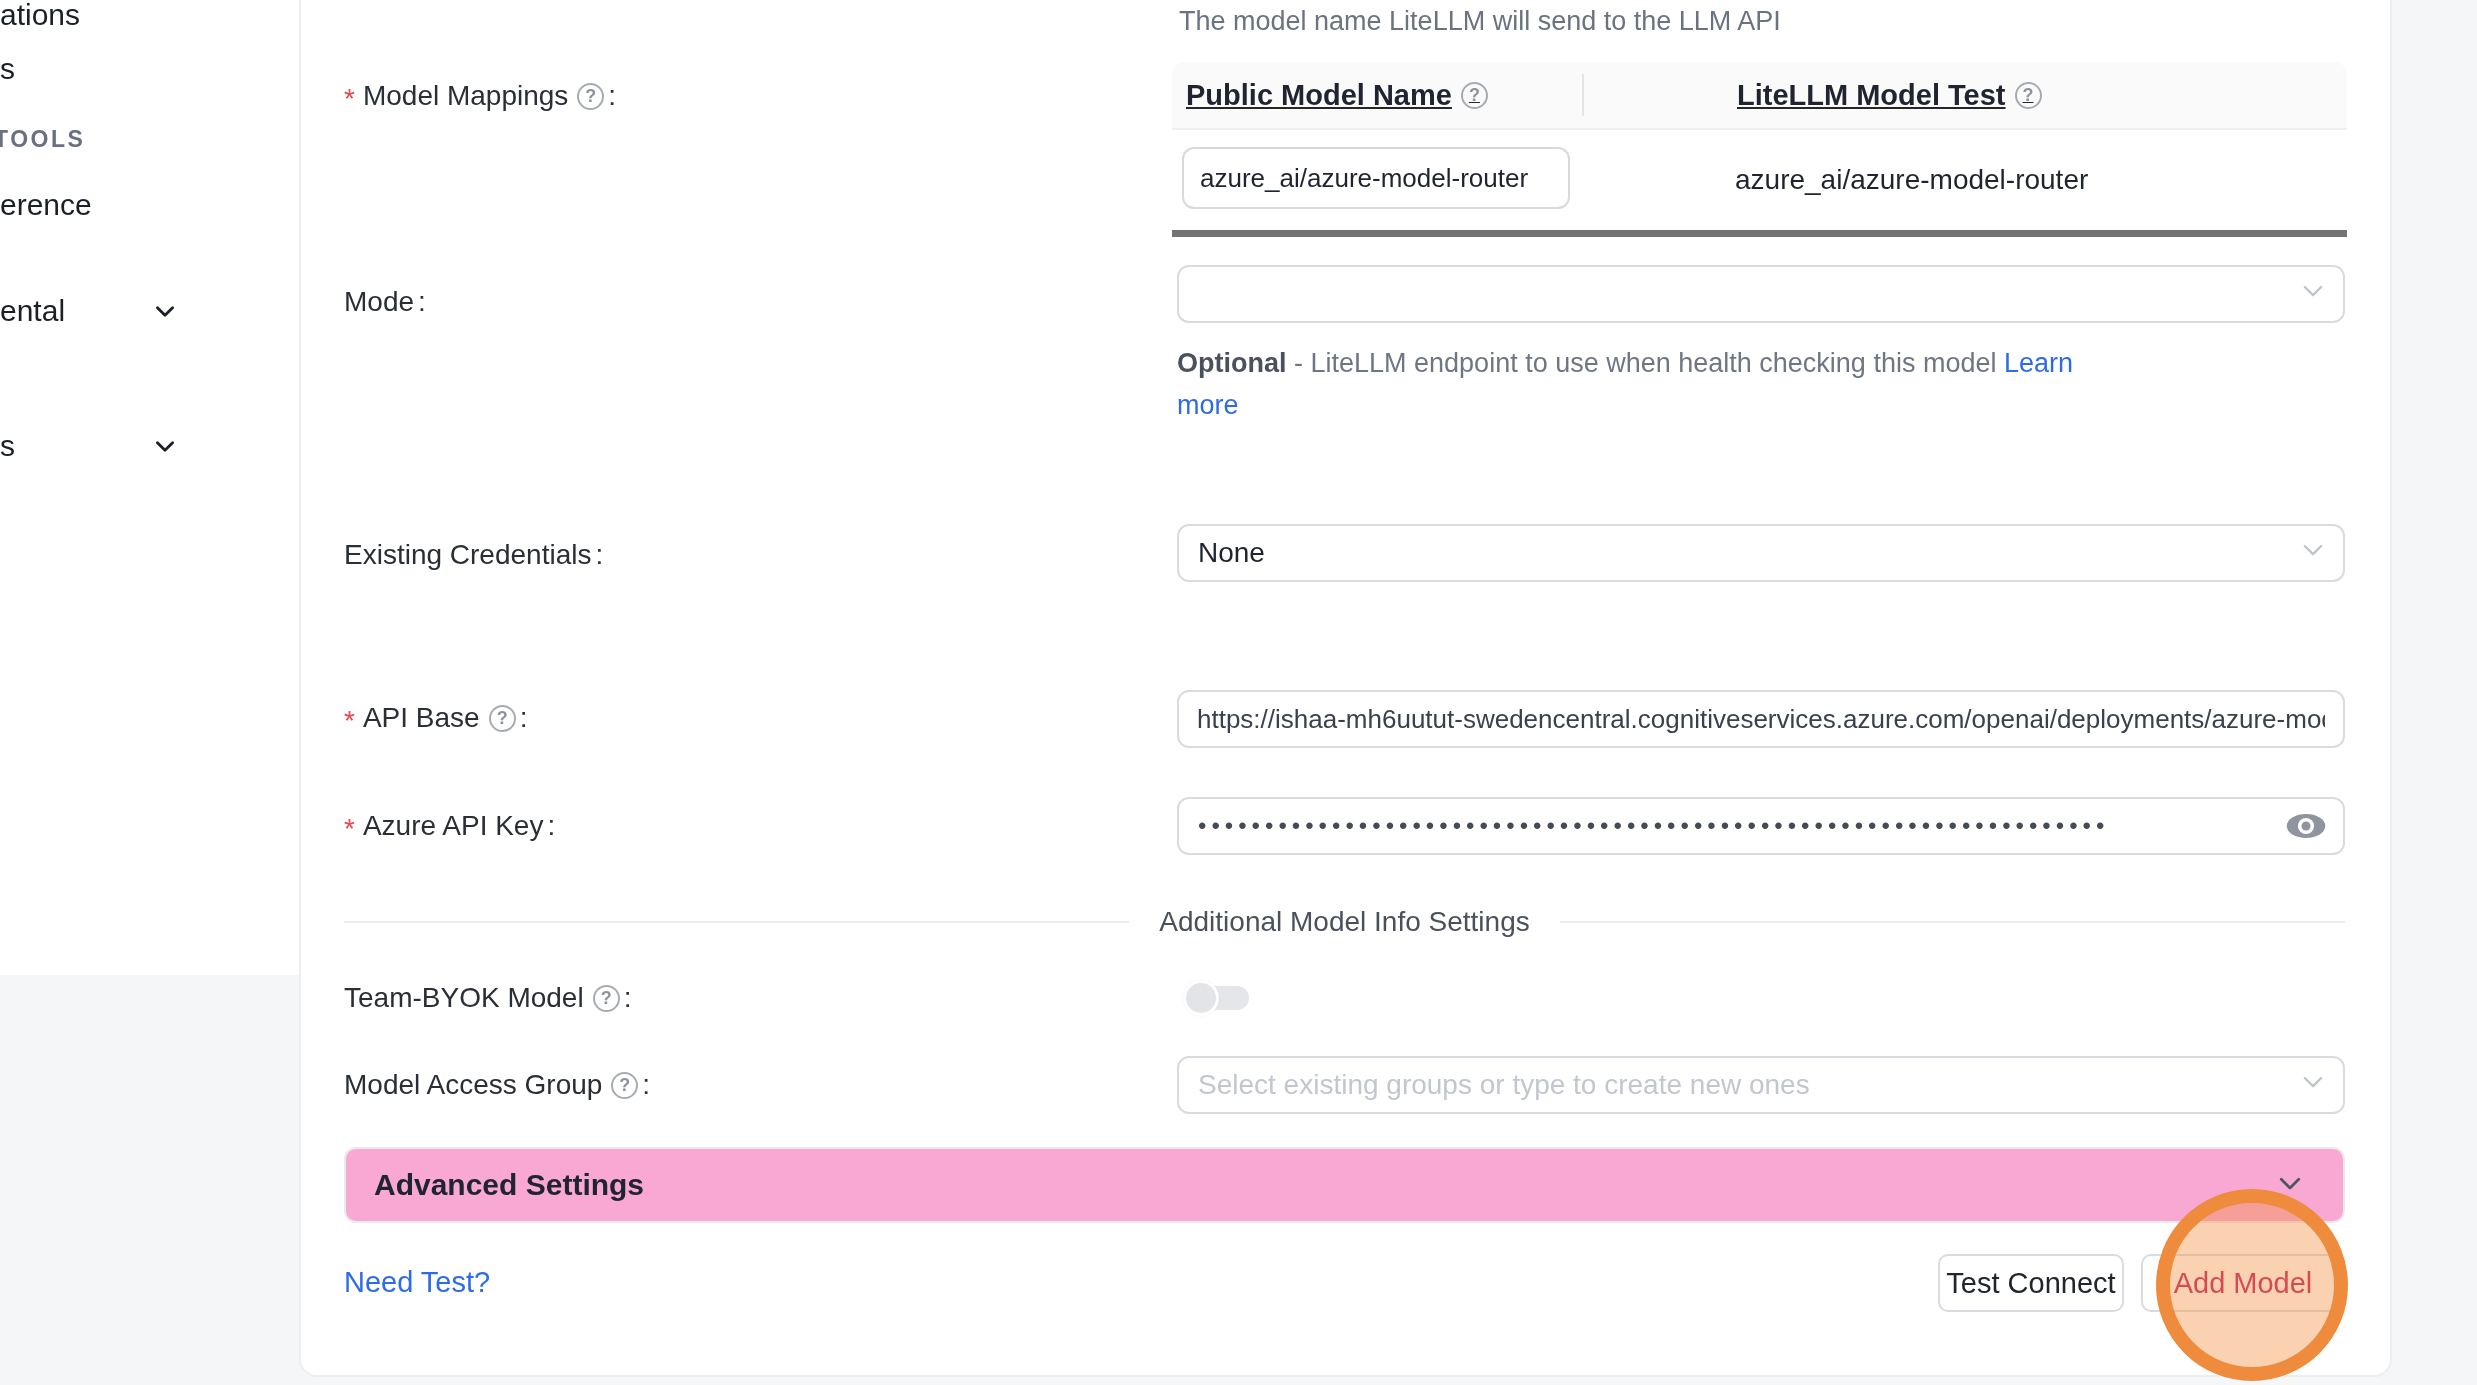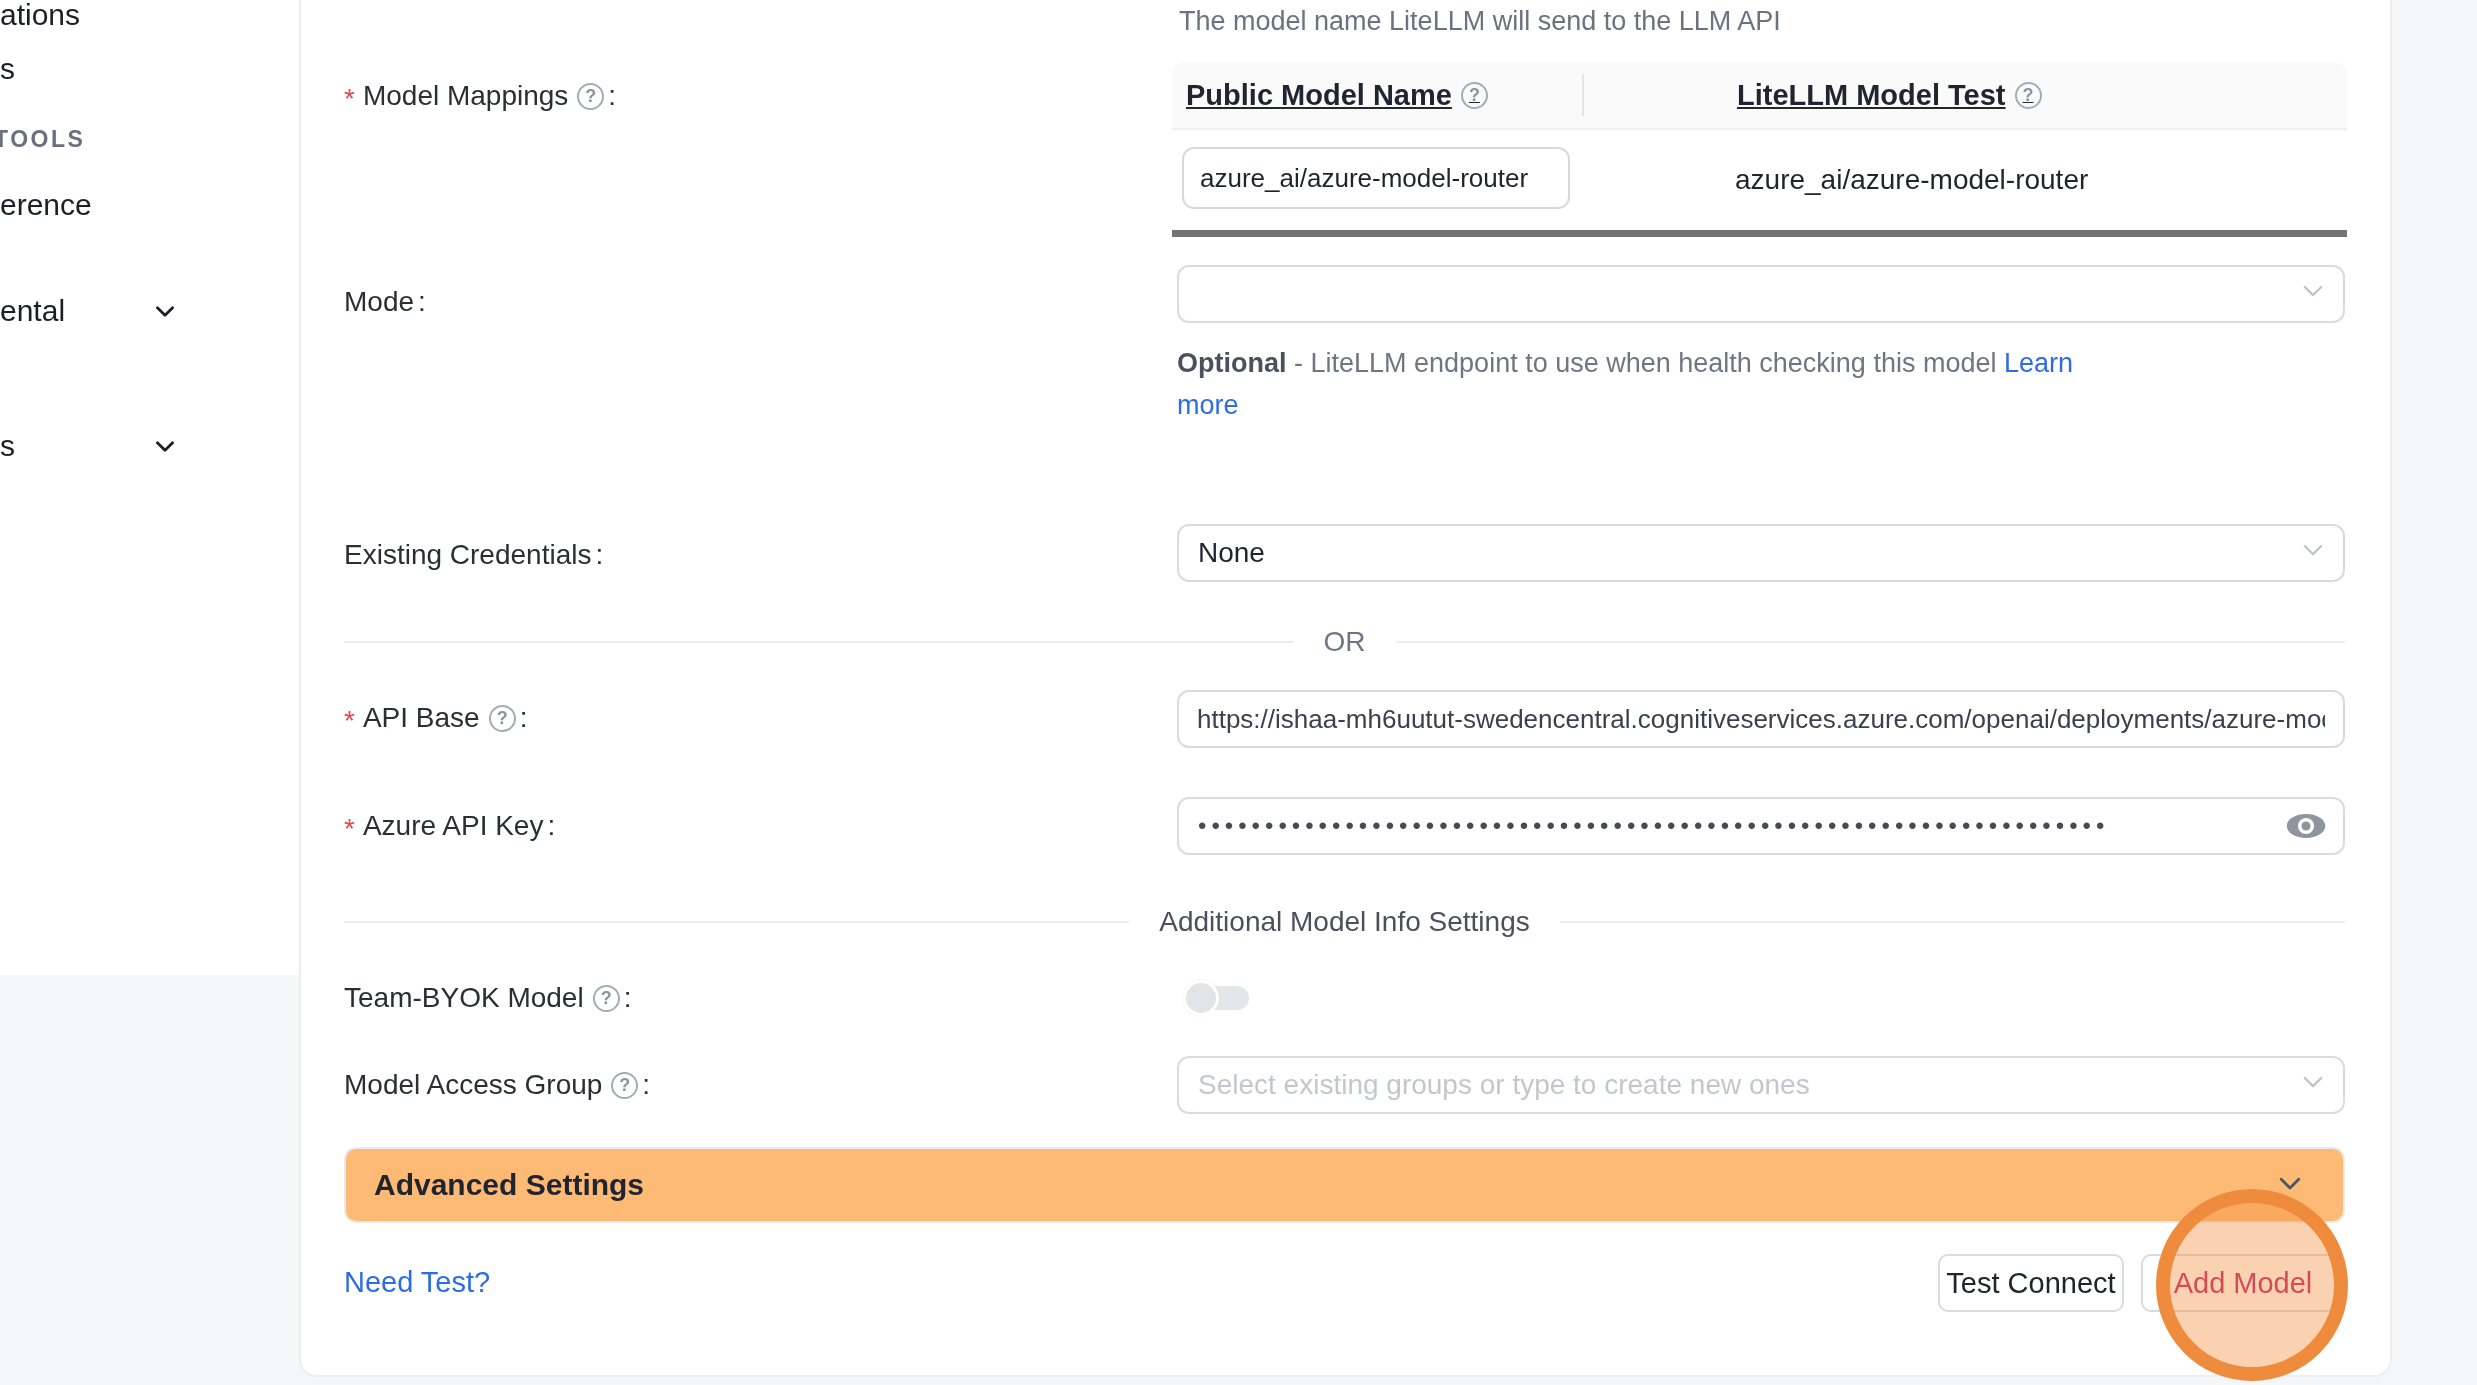--- a/index.html
+++ b/index.html
@@ -67,21 +67,21 @@
         color:#444b55;white-space:nowrap;overflow:hidden;max-width:1040px;}
   .eye{position:absolute;right:16px;top:50%;transform:translateY(-50%);width:42px;height:32px;cursor:pointer;}
 
   .toggle{position:absolute;left:1183px;top:980px;width:66px;height:36px;cursor:pointer;}
   .toggle .track{position:absolute;left:14px;top:6px;width:52px;height:24px;border-radius:12px;background:#e4e6e9;}
   .toggle .knob{position:absolute;left:0;top:0;width:36px;height:36px;border-radius:50%;background:#e2e4e7;
                 border:3px solid #fff;box-sizing:border-box;box-shadow:0 0 2px rgba(0,0,0,0.08);}
 
   .adv{position:absolute;left:344px;top:1147px;width:2001px;height:76px;border:2px solid #e8eaee;border-radius:12px;
        box-sizing:border-box;display:flex;align-items:center;justify-content:space-between;
-       padding:0 38px 0 28px;background:#fdba74;cursor:pointer;}
+       padding:0 38px 0 28px;background:#f9a8d4;cursor:pointer;}
   .adv-title{font-size:30px;font-weight:700;color:#1f2430;}
 
   .help{position:absolute;left:344px;top:1266px;font-size:29px;font-weight:500;}
 
   .btn{position:absolute;top:1254px;height:58px;border-radius:10px;border:2px solid #d9dbe0;background:#fff;
        display:flex;align-items:center;justify-content:center;font-size:29px;box-sizing:border-box;cursor:pointer;}
   .btn-test{left:1938px;width:186px;color:#21262e;}
   .btn-add{left:2141px;width:204px;color:#be185d;}
 
   .highlight-circle{position:absolute;left:2156px;top:1189px;width:192px;height:192px;border-radius:50%;
@@ -164,25 +164,20 @@
   </div>
   <div class="sel" style="top:524px">
     <span>None</span>
     <span class="chev">
       <svg width="28" height="28" viewBox="0 0 24 24">
           <path d="M5 9l7 7 7-7" stroke="#bfc4cb" stroke-width="2" fill="none" stroke-linecap="round" stroke-linejoin="round"></path>
         </svg>
     </span>
   </div>
 
-  <div class="divider" style="top:626px">
-    <div class="dline"></div>
-    <span>OR</span>
-    <div class="dline"></div>
-  </div>
 
   <div class="flabel" style="top:700px">
     <span class="req">*</span>
     <span>API Base</span>
     <span class="qicon">?</span>
     <span class="colon">:</span>
   </div>
   <input class="tinput" style="top: 690px;" type="text" value="https://ishaa-mh6uutut-swedencentral.cognitiveservices.azure.com/openai/deployments/azure-model-router">
 
   <div class="flabel" style="top:808px">

